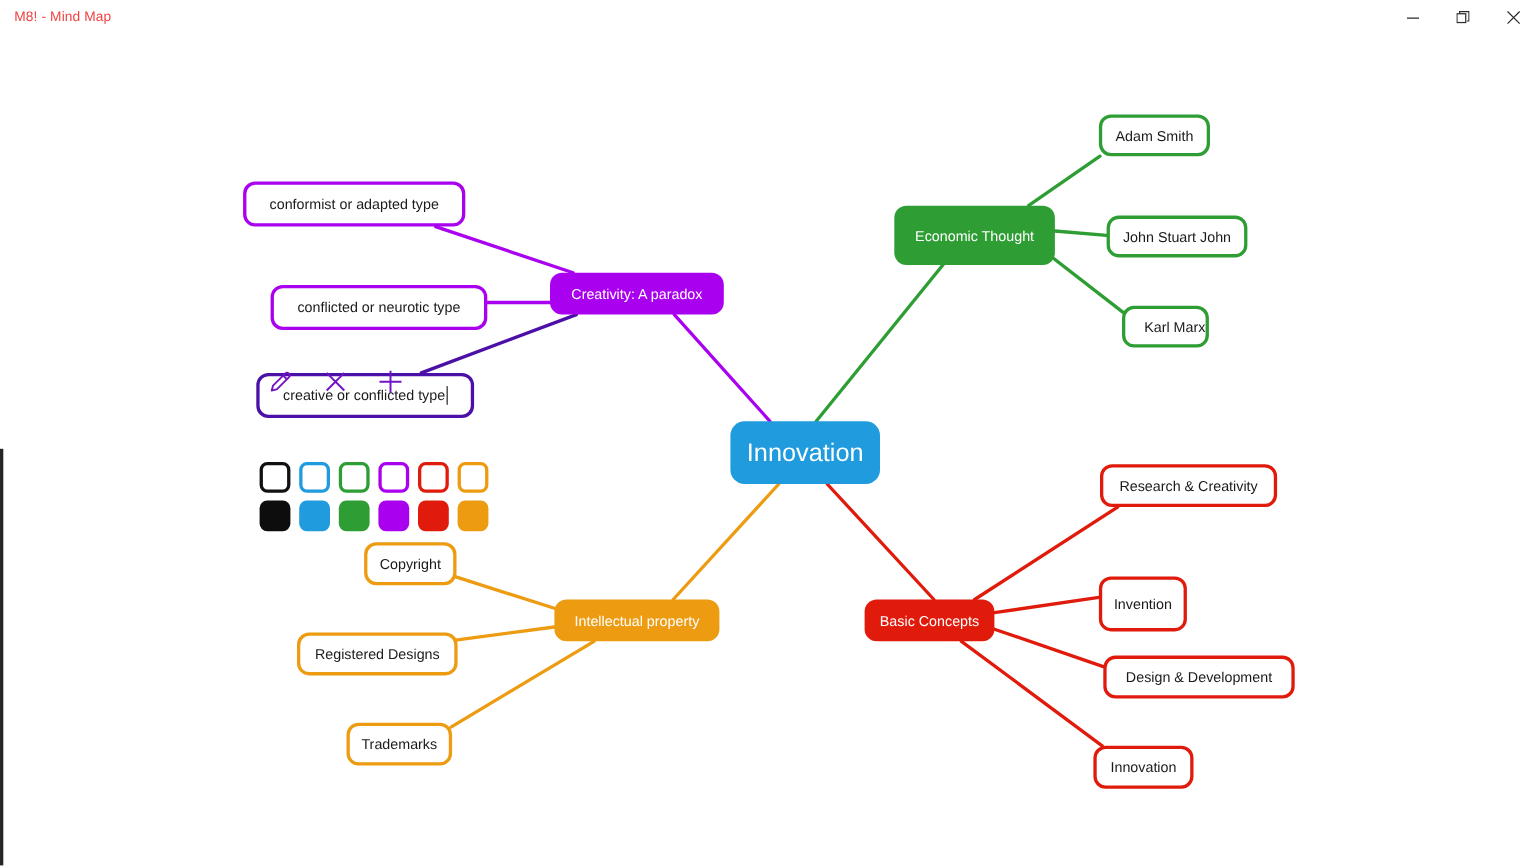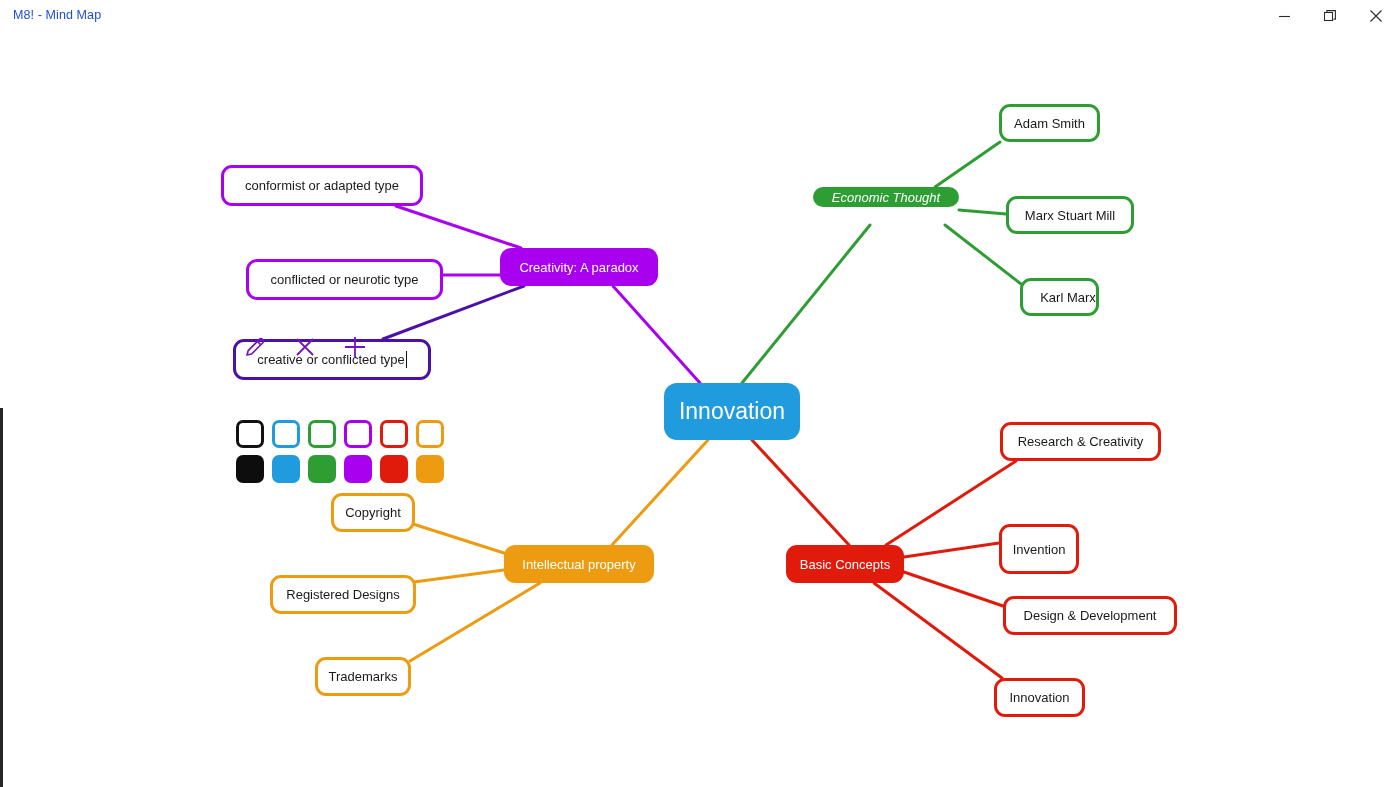--- a/index.html
+++ b/index.html
@@ -23,21 +23,21 @@
   .titlebar {
     position: absolute;
     left: 0; top: 0;
     width: 1399px; height: 32px;
     background: #ffffff;
   }
   .titlebar-text {
     position: absolute;
     left: 13px; top: 8px;
     font-size: 12.5px;
-    color: #1d4ed8;
+    color: #ef4444;
     letter-spacing: .1px;
     white-space: nowrap;
   }
   .winbtns {
     position: absolute;
     right: 0; top: 0;
     height: 32px;
     display: flex;
   }
   .winbtn {
@@ -208,28 +208,28 @@
         <line x1="874" y1="551" x2="1002" y2="646" stroke="#e01b0c" stroke-width="3" stroke-linecap="round"></line>
         <line x1="708" y1="408" x2="612" y2="513" stroke="#ed9b10" stroke-width="3" stroke-linecap="round"></line>
         <line x1="504" y1="521" x2="413" y2="492" stroke="#ed9b10" stroke-width="3" stroke-linecap="round"></line>
         <line x1="504" y1="538" x2="414" y2="550" stroke="#ed9b10" stroke-width="3" stroke-linecap="round"></line>
         <line x1="540" y1="551" x2="410" y2="629" stroke="#ed9b10" stroke-width="3" stroke-linecap="round"></line>
       </svg>
     <div id="node-layer">
         <div class="node filled root" style="left: 664px; top: 351px; width: 136px; height: 57px; background: rgb(31, 155, 222);">
           <span>Innovation</span>
         </div>
-        <div class="node filled" style="left: 813px; top: 155px; width: 146px; height: 20px; background: rgb(46, 158, 52); font-style: italic;">
+        <div class="node filled" style="left: 813px; top: 155px; width: 146px; height: 54px; background: rgb(46, 158, 52);">
           <span>Economic Thought</span>
         </div>
         <div class="node outline" style="left: 999px; top: 72px; width: 101px; height: 38px; border-color: rgb(46, 158, 52);">
           <span>Adam Smith</span>
         </div>
         <div class="node outline" style="left: 1006px; top: 164px; width: 128px; height: 38px; border-color: rgb(46, 158, 52);">
-          <span>Marx Stuart Mill</span>
+          <span>John Stuart John</span>
         </div>
         <div class="node outline" style="left: 1020px; top: 246px; width: 79px; height: 38px; border-color: rgb(46, 158, 52); padding-left: 28px;">
           <span>Karl Marx</span>
         </div>
         <div class="node filled" style="left: 500px; top: 216px; width: 158px; height: 38px; background: rgb(169, 0, 240);">
           <span>Creativity: A paradox</span>
         </div>
         <div class="node outline" style="left: 221px; top: 133px; width: 202px; height: 41px; border-color: rgb(169, 0, 240);">
           <span>conformist or adapted type</span>
         </div>

